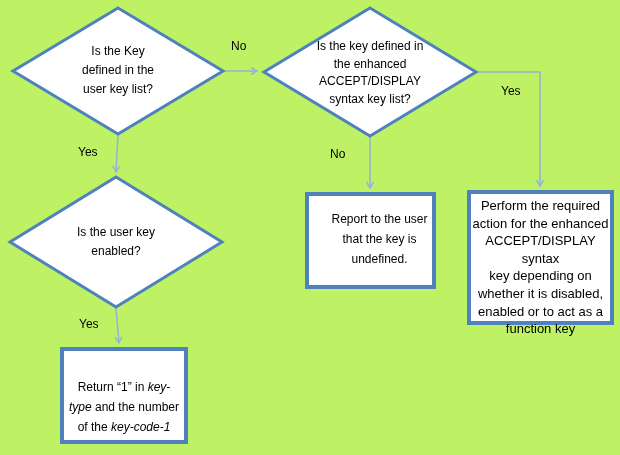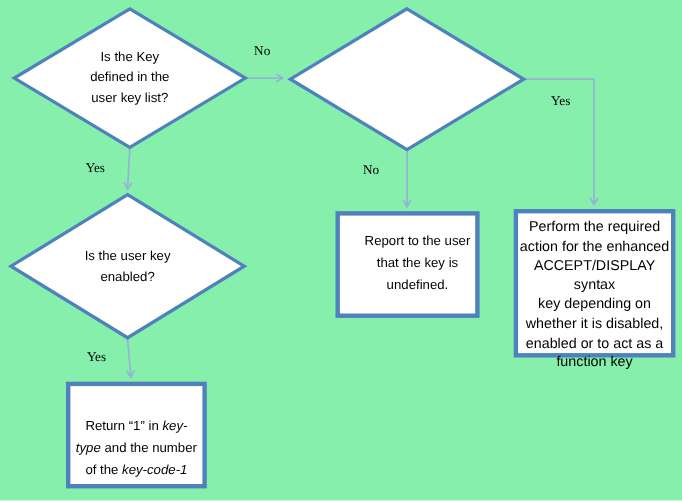--- a/index.html
+++ b/index.html
@@ -5,42 +5,41 @@
   html, body {
     margin: 0;
     padding: 0;
     background: #ffffff;
     font-family: "Liberation Sans", "DejaVu Sans", sans-serif;
   }
   .canvas {
     position: relative;
     width: 620px;
     height: 455px;
-    background: #86efac;
+    background: #bef264;
     overflow: hidden;
   }
   .canvas svg {
     position: absolute;
     left: 0;
     top: 0;
   }
   .node-text {
     position: absolute;
     color: #000000;
     font-size: 12px;
     line-height: 19px;
     text-align: center;
     white-space: pre-line;
   }
   .edge-label {
     position: absolute;
     color: #000000;
     font-size: 12px;
     white-space: nowrap;
-    font-family: Liberation Serif, serif;
   }
   .it { font-style: italic; }
 </style>
 </head>
 <body>
 
 <div class="canvas">
 
   <svg width="620" height="455" viewBox="0 0 620 455">
     <defs>
@@ -61,20 +60,24 @@
 
     <rect x="62" y="349" width="124" height="93" fill="#ffffff" stroke="#4f81bd" stroke-width="4"></rect>
     <rect x="307" y="194" width="127" height="93" fill="#ffffff" stroke="#4f81bd" stroke-width="4"></rect>
     <rect x="469" y="192" width="143" height="131" fill="#ffffff" stroke="#4f81bd" stroke-width="4"></rect>
   </svg>
 
   <div class="node-text" style="left:48px; top:42px; width:140px;">Is the Key
 defined in the
 user key list?</div>
 
+  <div class="node-text" style="left:290px; top:38px; width:160px; line-height:17.5px;">Is the key defined in
+the enhanced
+ACCEPT/DISPLAY
+syntax key list?</div>
 
   <div class="node-text" style="left:46px; top:223px; width:140px;">Is the user key
 enabled?</div>
 
   <div class="node-text" style="left:66px; top:357px; width:116px; line-height:20px;text-align:center;">
     <span>Return “1” in </span><span class="it">key-
 type</span><span> and the number
 of the </span><span class="it">key-code-1</span>
   </div>
 

